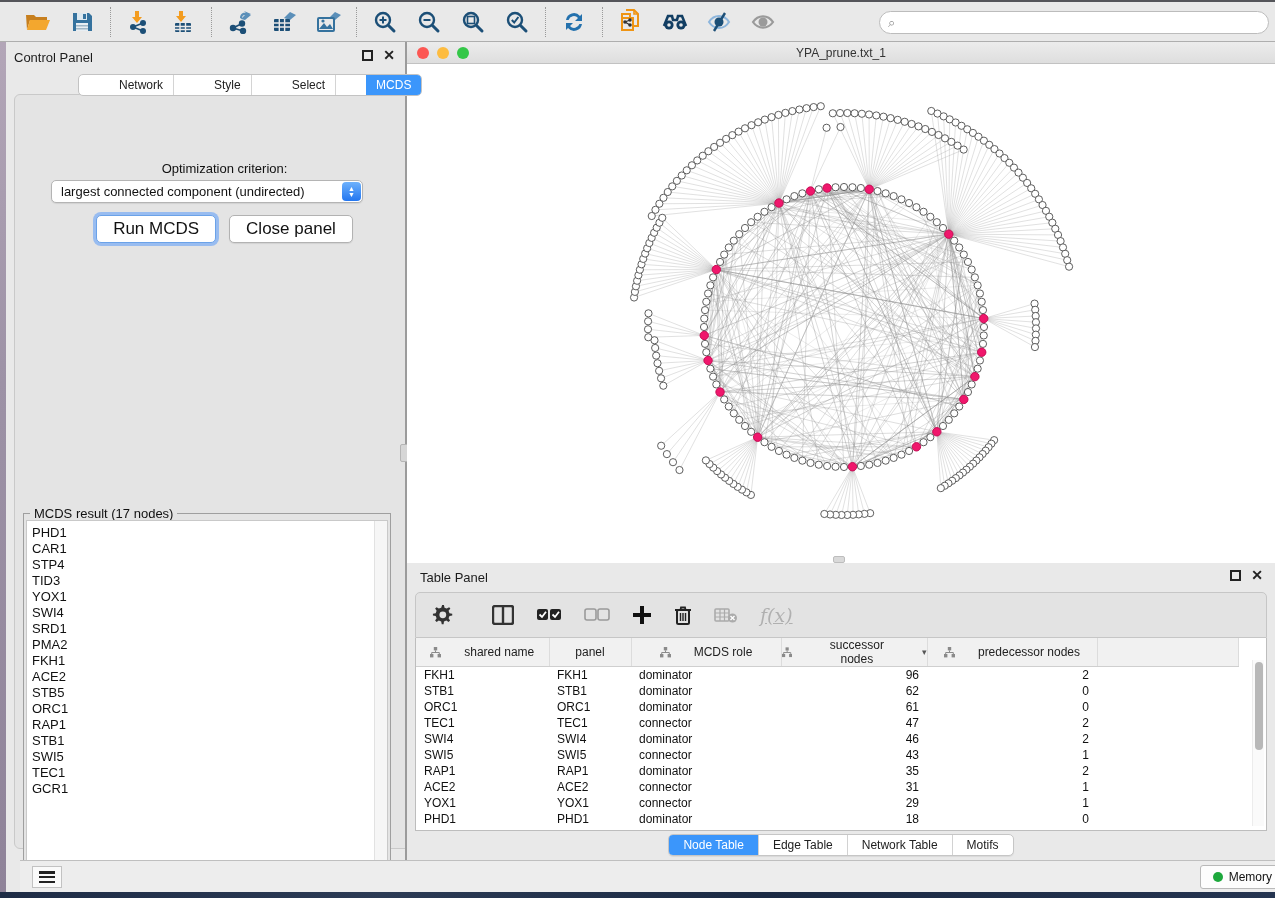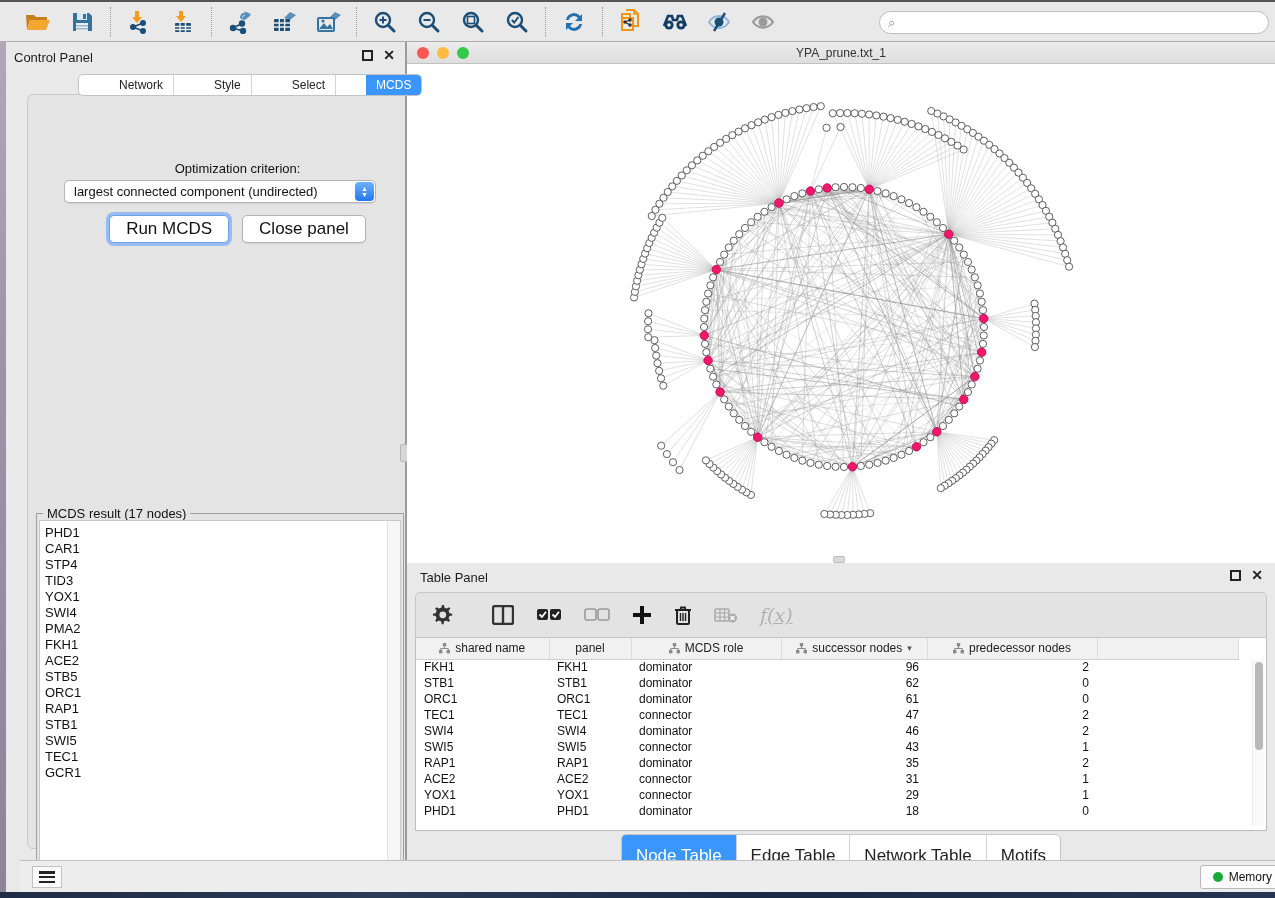--- a/index.html
+++ b/index.html
@@ -27,21 +27,21 @@
   .control-panel { position:absolute; left:6px; top:42px; width:399px; height:818px; background:#e9e9e9; }
   .cp-titlebar { position:relative; height:28px; }
   .cp-title { position:absolute; left:8px; top:8px; font-size:13px; color:#1c1c1c; }
   .panel-btns { position:absolute; right:10px; top:8px; display:flex; gap:10px; align-items:center; }
   .float-btn { width:11px; height:11px; border:2px solid #222; background:transparent; }
   .close-btn { font-size:14px; font-weight:bold; color:#222; line-height:11px; }
   .cp-tabs { position:absolute; left:72px; top:32px; display:flex; z-index:3; background:#fff; border:1px solid #c3c3c3; border-radius:5px; overflow:hidden; }
   .cp-tab { padding:3px 10px; font-size:12px; color:#222; border-right:1px solid #d4d4d4; background:#fff;margin-left:30px; }
   .cp-tab:last-child { border-right:none; }
   .cp-tab.selected { background:#3b96fb; color:#fff; }
-  .cp-body { position:absolute; left:8px; top:52px; width:421px; height:755px; background:#e4e4e4; border:1px solid #c9c9c9; border-radius:6px;margin-left:13px; }
+  .cp-body { position:absolute; left:8px; top:52px; width:421px; height:755px; background:#e4e4e4; border:1px solid #c9c9c9; border-radius:6px; }
   .opt-label { position:absolute; left:0; width:100%; top:66px; text-align:center; font-size:13px; color:#111; }
   .opt-select { position:absolute; left:36px; top:85px; width:312px; height:23px; background:#fff; border:1px solid #b4b4b4; border-radius:5px; display:flex; align-items:center; font-size:13px; padding-left:9px; color:#111; box-shadow:0 1px 1px rgba(0,0,0,.08); }
   .opt-stepper { position:absolute; right:1px; top:1px; bottom:1px; width:19px; border-radius:4px; background:linear-gradient(180deg,#6db1fc,#2376f0); color:#fff; display:flex; flex-direction:column; align-items:center; justify-content:center; font-size:7px; line-height:6px; }
   .cp-buttons { position:absolute; left:0; top:120px; width:100%; display:flex; justify-content:center; gap:13px; }
   .aq-btn { background:#fff; border:1px solid #b2b2b2; border-radius:5px; font-size:17px; padding:3px 16px; color:#111; box-shadow:0 1px 1px rgba(0,0,0,.08); }
   .aq-btn.focused { box-shadow:0 0 0 3px rgba(90,155,250,.55); border-color:#6ba2e8; }
   .mcds-fieldset { position:absolute; left:8px; top:418px; width:368px; height:368px; border:1px solid #9f9f9f; background:#e4e4e4; }
   .mcds-legend { position:absolute; top:-8px; left:6px; background:#e4e4e4; padding:0 4px; font-size:13px; color:#111; }
   .mcds-listbox { position:absolute; left:2px; top:6px; right:2px; bottom:2px; background:#fff; border:1px solid #c9c9c9; overflow:hidden; }
   .mcds-track { position:absolute; right:0; top:0; bottom:0; width:13px; background:#f6f6f6; border-left:1px solid #e2e2e2; }
@@ -60,27 +60,27 @@
   .table-panel { position:absolute; left:407px; top:563px; width:868px; height:297px; background:#e9e9e9; }
   .tp-title { position:absolute; left:13px; top:7px; font-size:13px; color:#1c1c1c; }
   .tp-toolbar { position:absolute; left:8px; top:29px; width:852px; height:46px; background:#e3e3e3; border:1px solid #c6c6c6; border-radius:5px 5px 0 0; display:flex; align-items:center; gap:22px; padding-left:16px; }
   .tp-toolbar .ticon { display:flex; align-items:center; justify-content:center;text-decoration:underline; }
   .fx { font-family:"DejaVu Serif", serif; font-style:italic; font-size:19px; color:#b0b0b0; }
   .grid-wrap { position:absolute; left:8px; top:75px; width:852px; height:193px; background:#fff; border:1px solid #bdbdbd; border-top:none; overflow:hidden; }
   table.ntable { border-collapse:collapse; width:822px; table-layout:fixed; }
   .ntable th { background:#f1f1f1; border-right:1px solid #dcdcdc; border-bottom:1px solid #cfcfcf; font-weight:normal; font-size:12px; color:#222; height:21px; position:relative; }
   .ntable td { font-size:12px; color:#111; height:16px; padding:0 8px; white-space:nowrap; }
   .ntable td.num { text-align:right; }
-  .th-inner { display:flex; align-items:center; justify-content:center; gap:5px; }
+  .th-inner { display:flex; align-items:center; justify-content:center; gap:23px; }
   .sortv { font-size:9px; color:#555; }
   .vscroll { position:absolute; right:2px; top:22px; bottom:4px; width:12px; background:#fafafa; border-left:1px solid #ececec; }
   .vthumb { position:absolute; left:2px; top:2px; width:8px; height:88px; background:#b8b8b8; border-radius:4px; }
   .bottom-tabs { position:absolute; left:0; right:0; top:271px; display:flex; justify-content:center; }
   .bt-group { display:flex; background:#fff; border:1px solid #c6c6c6; border-radius:5px; overflow:hidden; box-shadow:0 1px 1px rgba(0,0,0,.07); }
-  .b-tab { padding:11px 14px; font-size:17px; color:#222; border-right:1px solid #d2d2d2; }
+  .b-tab { padding:3px 14px; font-size:12px; color:#222; border-right:1px solid #d2d2d2; }
   .b-tab:last-child { border-right:none; }
   .b-tab.selected { background:#3b96fb; color:#fff; }
 
   
   .status-bar { position:absolute; left:0; top:860px; width:1275px; height:32px; background:#ededed; border-top:1px solid #bfbfbf;margin-left:20px; }
   .list-btn { position:absolute; left:12px; top:5px; width:30px; height:22px; background:#fafafa; border:1px solid #c2c2c2; display:flex; align-items:center; justify-content:center; }
   .list-glyph { width:16px; height:12px; display:flex; flex-direction:column; justify-content:space-between; }
   .list-glyph span { height:2.5px; background:#222; display:block; position:relative; }
   .memory-btn { position:absolute; right:10px; top:4px; height:24px; background:#fdfdfd; border:1px solid #b9b9b9; border-radius:3px; display:flex; align-items:center; gap:6px; padding:0 12px; font-size:12px; color:#111; }
   .mem-dot { width:10px; height:10px; border-radius:50%; background:#1da83c; }
@@ -281,20 +281,21 @@
       <div class="mcds-fieldset">
         <span class="mcds-legend">MCDS result (17 nodes)</span>
         <div class="mcds-listbox">
           <ul class="mcds-list" id="mcds-list">
               <li>PHD1</li>
               <li>CAR1</li>
               <li>STP4</li>
               <li>TID3</li>
               <li>YOX1</li>
               <li>SWI4</li>
+              <li>SRD1</li>
               <li>PMA2</li>
               <li>FKH1</li>
               <li>ACE2</li>
               <li>STB5</li>
               <li>ORC1</li>
               <li>RAP1</li>
               <li>STB1</li>
               <li>SWI5</li>
               <li>TEC1</li>
               <li>GCR1</li>

